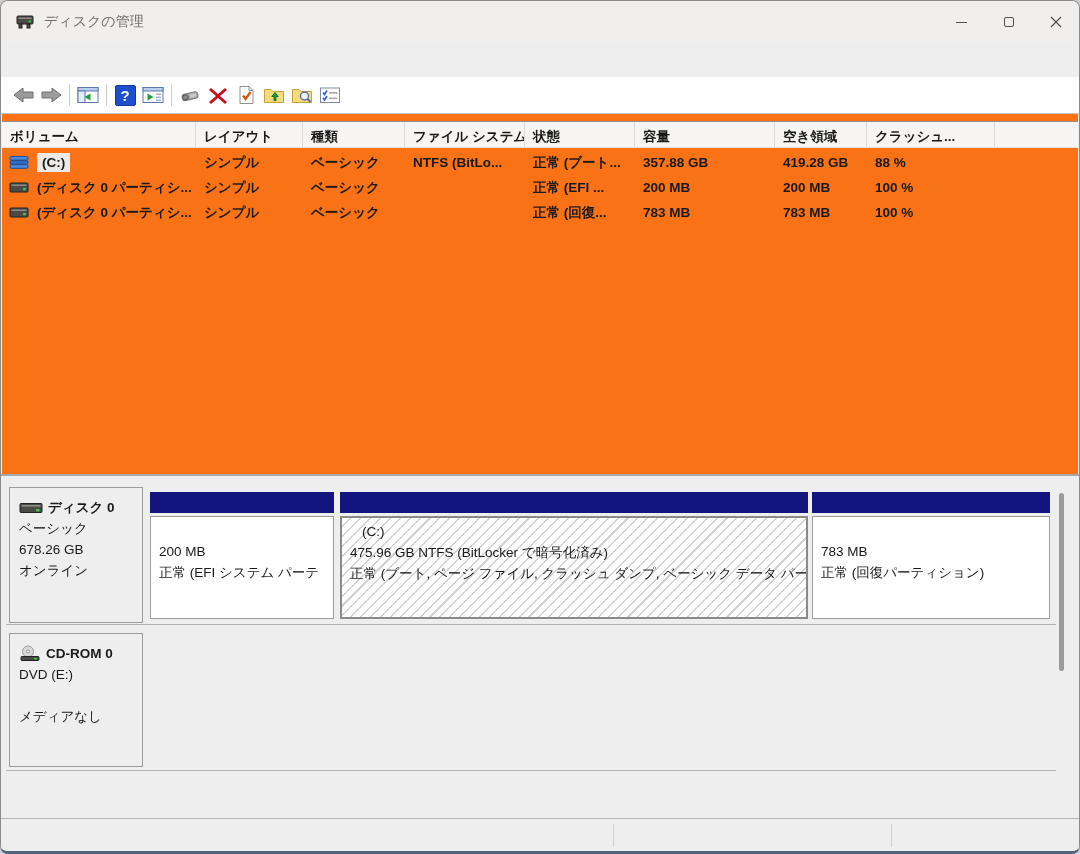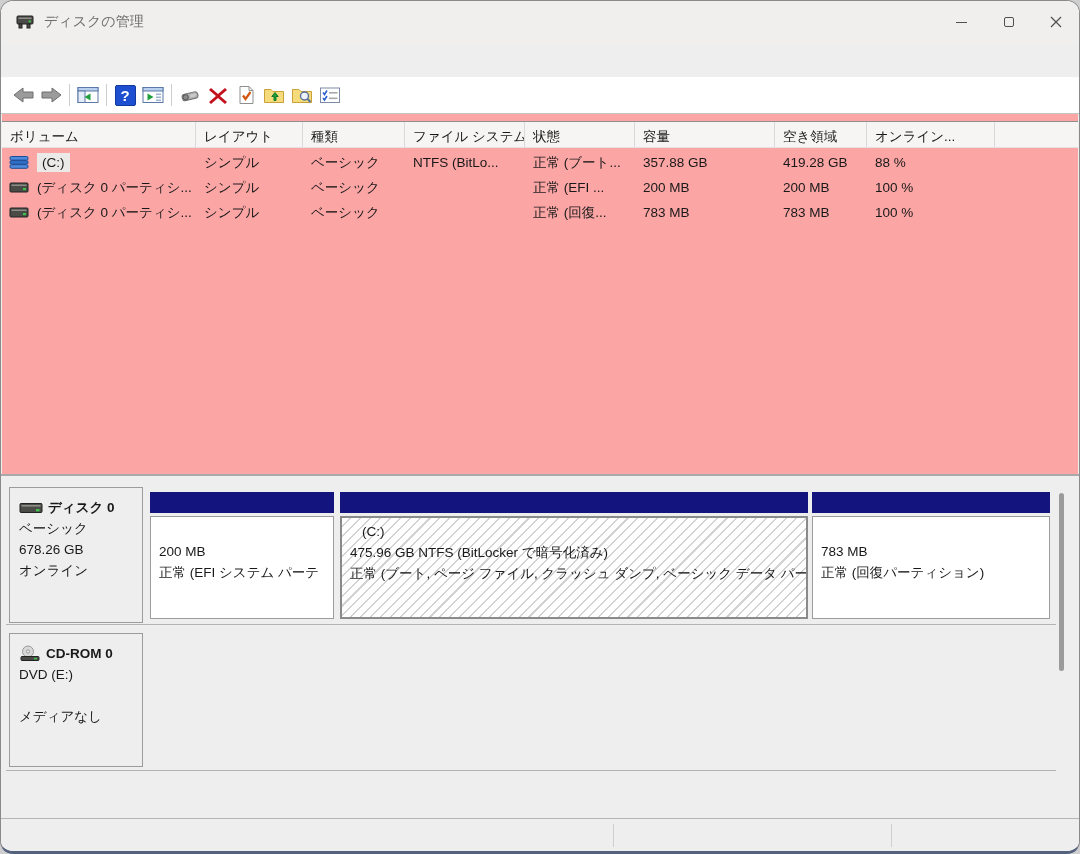--- a/index.html
+++ b/index.html
@@ -1,41 +1,41 @@
 <!DOCTYPE html>
 <html><head>
 <meta charset="utf-8">
 <style>
   html,body{margin:0;padding:0;background:#cfcfcf;}
   *{box-sizing:border-box;}
   .window{
     position:relative;width:1080px;height:854px;
     background:#efeeee;
     border:1px solid #8a8a8a;border-bottom:3px solid #54627e;
-    border-radius:13px;overflow:hidden;
+    border-radius:8px;overflow:hidden;
     font-family:"Liberation Sans","DejaVu Sans",sans-serif;
     color:#191919;
   }
   
   .titlebar{position:absolute;top:0;left:0;right:0;height:42px;background:#f1efee;display:flex;align-items:center;padding-left:14px;}
   .title-text{font-size:14px;color:#6e6e6e;margin-left:9px;}
   .win-buttons{position:absolute;right:0;top:0;height:42px;display:flex;}
   .win-btn{width:47px;height:42px;display:flex;align-items:center;justify-content:center;}
   .min-glyph{display:block;width:11px;height:0;border-top:1px solid #4f4f4f;}
   .max-glyph{display:block;width:10px;height:10px;border:1px solid #4f4f4f;border-radius:2px;}
   
   .menubar{position:absolute;top:42px;left:0;right:0;height:34px;background:#ffffff;display:flex;align-items:center;padding-left:10px;font-size:14px;}
   .menu-item{padding:6px 12px;white-space:nowrap;}
   
   .toolbar{position:absolute;top:76px;left:0;right:0;height:37px;background:#ffffff;border-bottom:1px solid #c6c6c6;display:flex;align-items:center;padding-left:8px;}
   .tbtn{width:28px;height:27px;display:flex;align-items:center;justify-content:center;}
   .tsep{width:1px;height:22px;background:#cdcdcd;margin:0 4px;}
   .help-box{width:21px;height:21px;background:#1d4fd0;border:1px solid #123a9e;color:#fff;font-weight:bold;font-size:15px;display:flex;align-items:center;justify-content:center;border-radius:2px;}
   
-  .top-pane{position:absolute;top:113px;left:1px;right:1px;height:360px;background:#fca5a5;}
+  .top-pane{position:absolute;top:113px;left:1px;right:1px;height:360px;background:#f97316;font-weight:bold;}
   .list-header{position:absolute;top:7px;left:0;right:0;height:27px;display:flex;background:#f6f5f4;border-top:1px solid #8f8f8f;border-bottom:1px solid #e2e2e2;}
   .hcell{padding:6px 0 0 8px;font-size:13.5px;border-right:1px solid #d9d9d9;white-space:nowrap;overflow:hidden;}
   .c1{width:194px}.c2{width:107px}.c3{width:102px}.c4{width:120px}.c5{width:110px}.c6{width:140px}.c7{width:92px}.c8{width:128px}
   .lrow{position:absolute;left:0;right:0;height:25px;display:flex;align-items:center;font-size:13.5px;}
   .rcell{padding-left:8px;white-space:nowrap;overflow:hidden;}
   .vol-cell{display:flex;align-items:center;padding-left:7px;}
   .vol-cell svg{margin-right:8px;flex:none;}
   .vol-name-sel{background:#ebeae9;padding:2px 5px;}
   
   .splitter{position:absolute;top:473px;left:0;right:0;height:2px;background:#a9a9a9;}
@@ -179,21 +179,21 @@
 
   <div class="top-pane">
     <div class="list-header">
       <div class="hcell c1">ボリューム</div>
       <div class="hcell c2">レイアウト</div>
       <div class="hcell c3">種類</div>
       <div class="hcell c4">ファイル システム</div>
       <div class="hcell c5">状態</div>
       <div class="hcell c6">容量</div>
       <div class="hcell c7">空き領域</div>
-      <div class="hcell c8">オンライン...</div>
+      <div class="hcell c8">クラッシュ...</div>
     </div>
 
     <div class="lrow" style="top:36px;">
       <div class="rcell vol-cell c1">
         <svg width="20" height="13" viewBox="0 0 20 13">
           <rect x="1" y="0.5" width="18" height="3.6" rx="1.4" fill="#4d8ade" stroke="#1d4d92"></rect>
           <rect x="1" y="4.6" width="18" height="3.6" rx="1.4" fill="#2f6fc8" stroke="#1d4d92"></rect>
           <rect x="1" y="8.7" width="18" height="3.6" rx="1.4" fill="#4d8ade" stroke="#1d4d92"></rect>
         </svg>
         <span class="vol-name-sel">(C:)</span>

